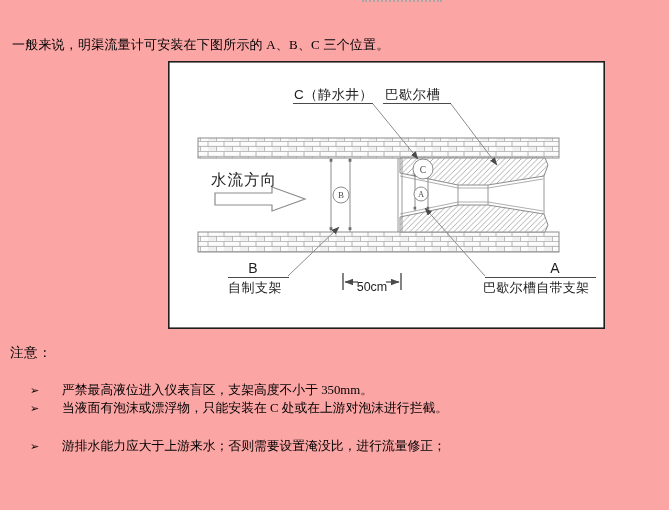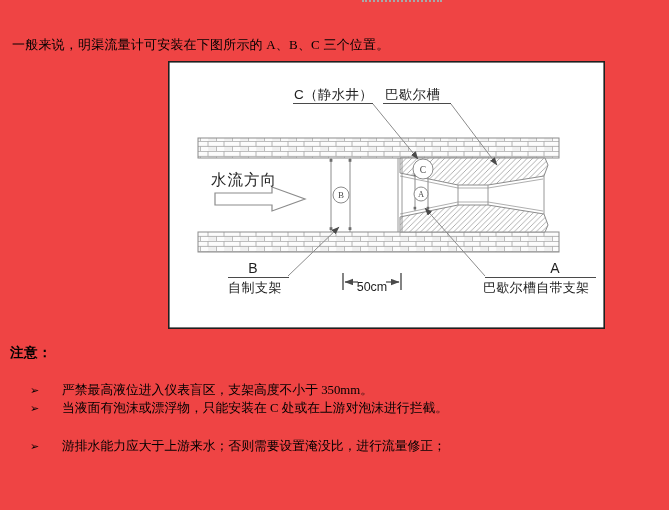--- a/index.html
+++ b/index.html
@@ -1,22 +1,22 @@
 <!DOCTYPE html>
 <html><head>
 <meta charset="utf-8">
 <style>
   html,body{margin:0;padding:0;background:#ffffff;}
-  .screen{position:relative;width:669px;height:510px;background:#ef4444;overflow:hidden;
+  .screen{position:relative;width:669px;height:510px;background:#fca5a5;overflow:hidden;
           font-family:"Liberation Serif", serif;color:#000;}
   .top-remnant{position:absolute;left:362px;top:0;width:80px;height:0;
                border-top:2px dotted #a8a8a8;}
   .intro{position:absolute;left:12px;top:36px;font-size:13px;letter-spacing:0.2px;}
   .diagram{position:absolute;left:168px;top:61px;width:437px;height:268px;}
-  .notes-title{position:absolute;left:10px;top:344px;font-size:13.5px;font-weight:bold;letter-spacing:0.5px;}
+  .notes-title{position:absolute;left:10px;top:344px;font-size:13.5px;font-weight:normal;letter-spacing:0.5px;}
   .note-row{position:absolute;left:30px;font-size:12.8px;white-space:nowrap;}
   .note-row .glyph{display:inline-block;width:32px;font-size:11px;
                    font-family:"DejaVu Sans", sans-serif;}
   .nr1{top:382px}.nr2{top:400px}.nr3{top:408px}.nr4{top:438px}
   svg text{font-family:"Liberation Sans", sans-serif;fill:#1f1f1f;}
   svg .circ-letter{font-family:"Liberation Serif", serif;fill:#4a4a4a;}
 </style>
 </head>
 <body>
 

